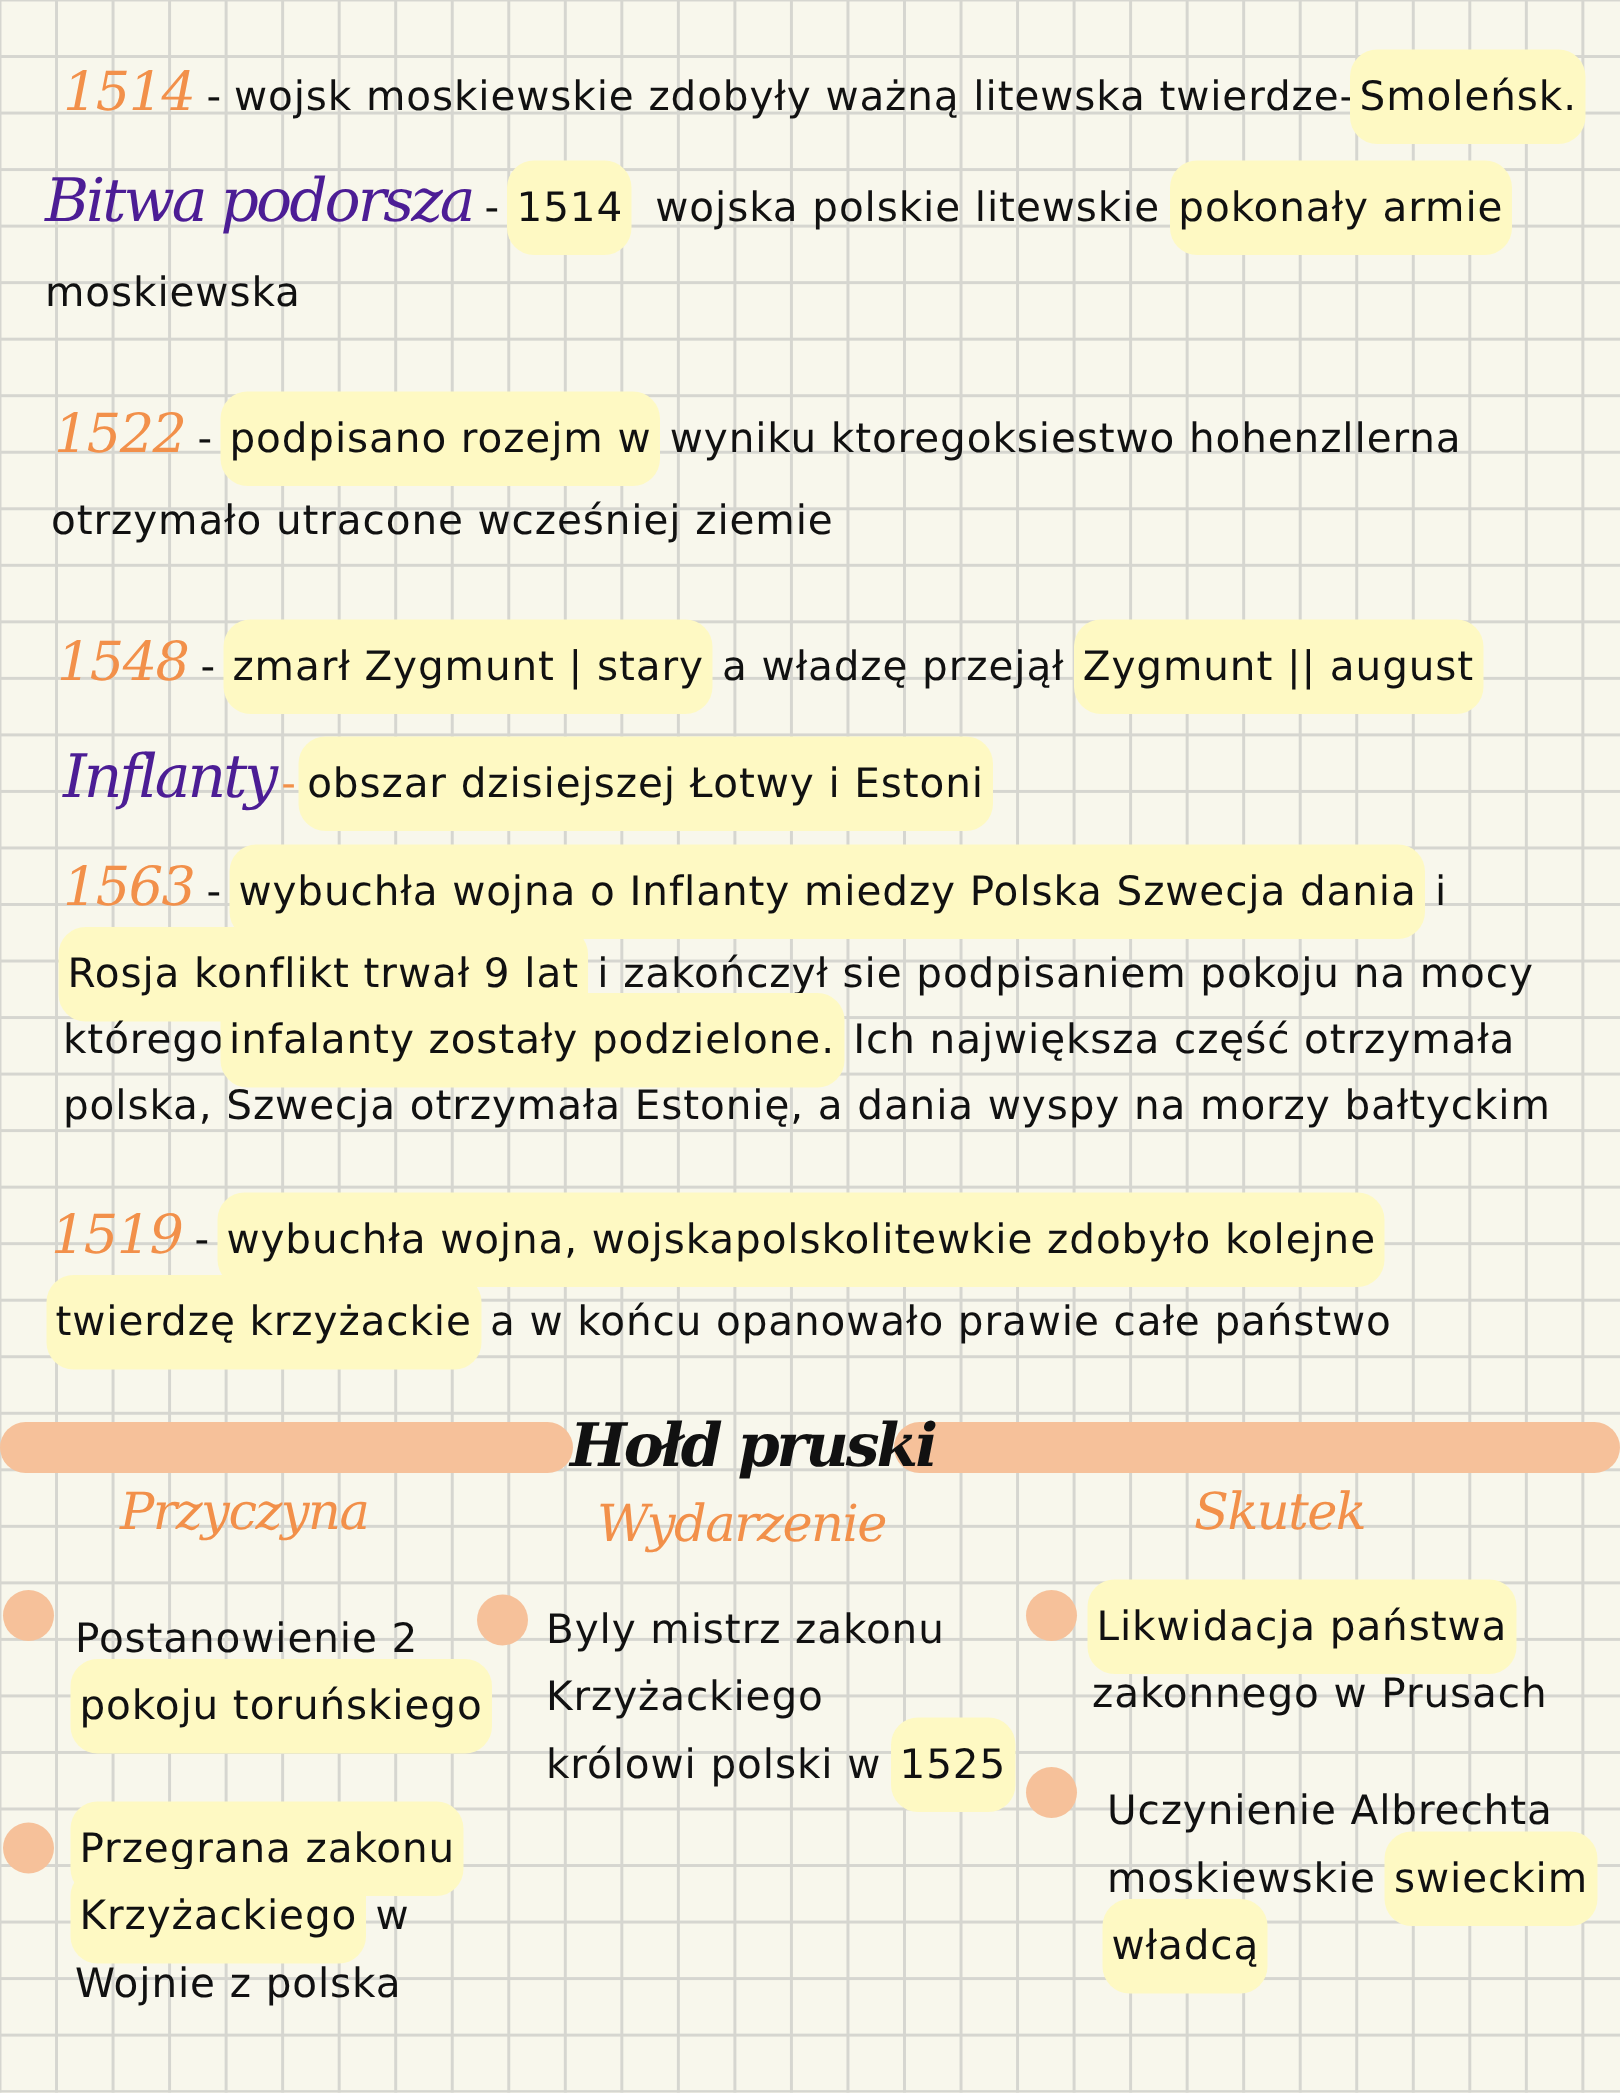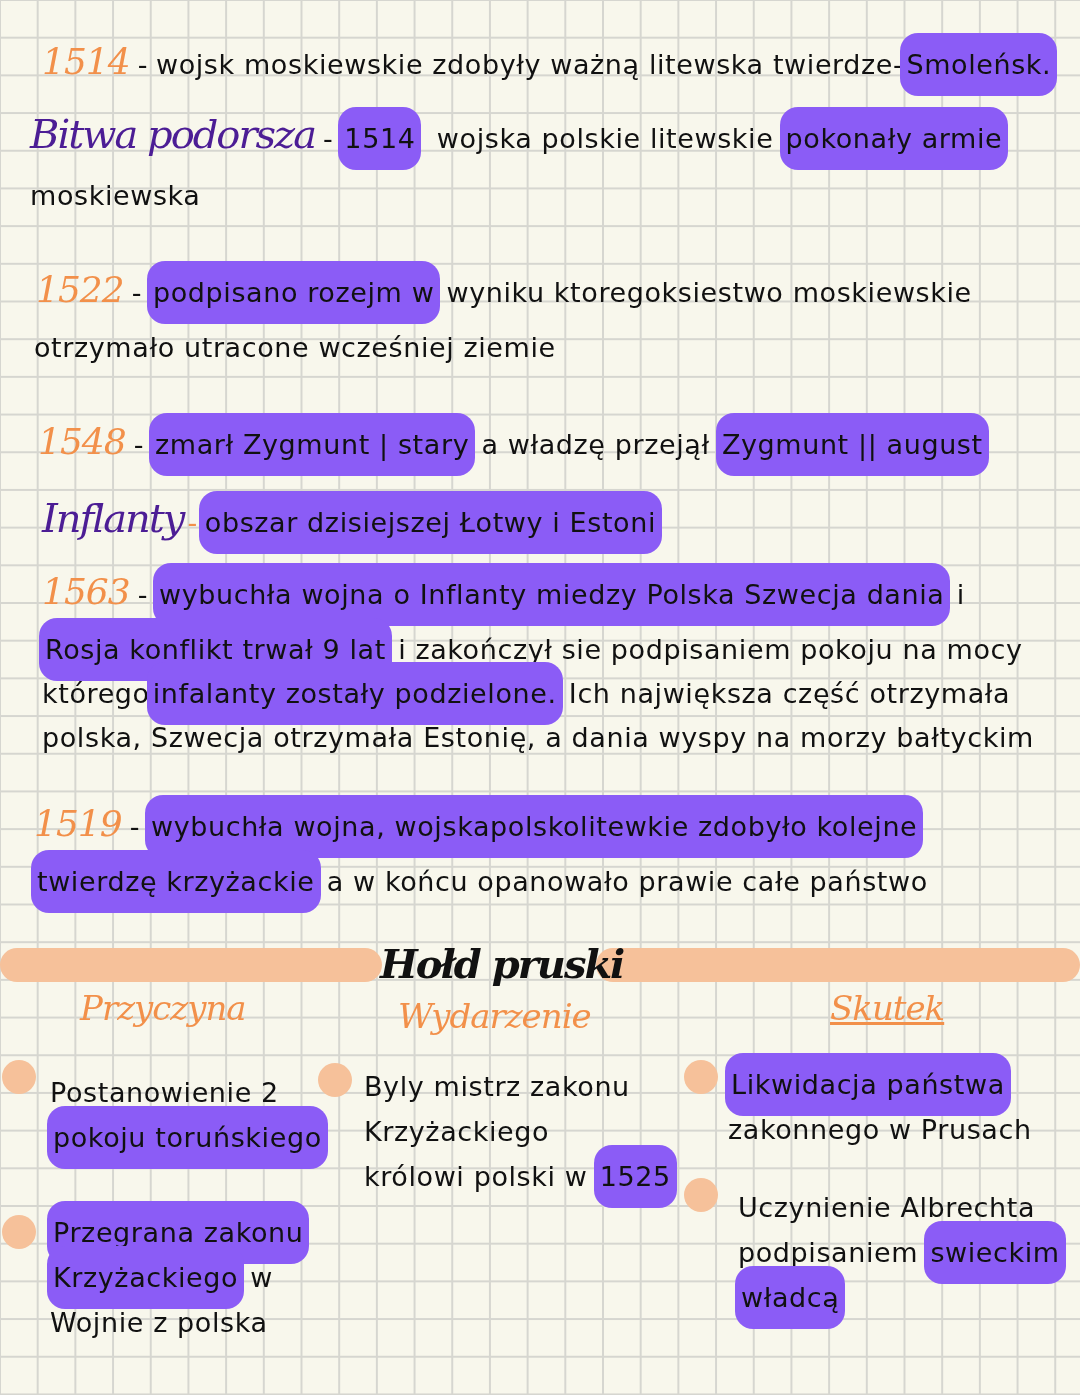--- a/index.html
+++ b/index.html
@@ -8,21 +8,21 @@
     background-color:#f8f7ec;
     background-image:
       linear-gradient(to right, #d6d6d0 2px, transparent 2px),
       linear-gradient(to bottom, #d6d6d0 2px, transparent 2px);
     background-size:37.7px 37.7px;
     background-position:-1px -1px;
     font-family:"DejaVu Sans", sans-serif;
     color:#111;
   }
   .line { position:absolute; white-space:nowrap; font-size:27px; letter-spacing:0.6px; line-height:36px; }
-  .hl { background:#8b5cf6; border-radius:18px; padding:16px 6px; margin:0 -3px; }
+  .hl { background:#fef9c3; border-radius:18px; padding:16px 6px; margin:0 -3px; }
   .year { font-family:"DejaVu Serif", serif; color:#f2904a; font-size:36px; font-style:italic; letter-spacing:-1px; }
   .script { font-family:"DejaVu Serif", serif; color:#4c1d95; font-style:italic; font-size:40px; letter-spacing:-2px; }
   .dash { margin:0 8px; }
   .banner { position:absolute; left:0; top:948px; height:34px; background:#f6c19a; border-radius:17px; }
   .title { position:absolute; top:940px; left:380px; font-family:"DejaVu Serif", serif; font-weight:bold; font-style:italic; font-size:40px; letter-spacing:-2px; color:#111; white-space:nowrap; }
   .colhead { position:absolute; top:988px; font-family:"DejaVu Serif", serif; font-style:italic; color:#f2904a; font-size:34px; letter-spacing:-1px; white-space:nowrap; }
   .dot { position:absolute; width:34px; height:34px; border-radius:50%; background:#f6c19a; }
   .col { position:absolute; font-size:27px; letter-spacing:0.6px; line-height:45px; white-space:nowrap; }
   .col div { height:45px; }
 </style>
@@ -32,21 +32,21 @@
 <div class="line" style="left:42px; top:44px;">
   <span class="year">1514</span><span class="dash">-</span><span>wojsk moskiewskie zdobyły ważną litewska twierdze-</span><span class="hl">Smoleńsk.</span>
 </div>
 
 <div class="line" style="left:30px; top:116px;">
   <span class="script">Bitwa podorsza</span><span class="dash">-</span><span class="hl">1514</span>&nbsp;&nbsp;<span>wojska polskie litewskie</span> <span class="hl">pokonały armie</span>
 </div>
 <div class="line" style="left:30px; top:178px;">moskiewska</div>
 
 <div class="line" style="left:36px; top:272px;">
-  <span class="year">1522</span><span class="dash">-</span><span class="hl">podpisano rozejm w</span> <span>wyniku ktoregoksiestwo moskiewskie</span>
+  <span class="year">1522</span><span class="dash">-</span><span class="hl">podpisano rozejm w</span> <span>wyniku ktoregoksiestwo hohenzllerna</span>
 </div>
 <div class="line" style="left:34px; top:330px;">otrzymało utracone wcześniej ziemie</div>
 
 <div class="line" style="left:38px; top:424px;">
   <span class="year">1548</span><span class="dash">-</span><span class="hl">zmarł Zygmunt | stary</span> <span>a władzę przejął</span> <span class="hl">Zygmunt || august</span>
 </div>
 
 <div class="line" style="left:42px; top:500px;">
   <span class="script">Inflanty</span><span class="dash" style="color:#f2904a; margin:0 4px;">-</span><span class="hl">obszar dzisiejszej Łotwy i Estoni</span>
 </div>
@@ -69,21 +69,21 @@
   <span class="hl">twierdzę krzyżackie</span> <span>a w końcu opanowało prawie całe państwo</span>
 </div>
 <div class="line" style="left:34px; top:908px;margin-top:37px;">zakonne</div>
 
 <div class="banner" style="width:382px;"></div>
 <div class="banner" style="left:596px; width:484px;"></div>
 <div class="title">Hołd pruski</div>
 
 <div class="colhead" style="left:80px;">Przyczyna</div>
 <div class="colhead" style="left:398px; top:996px;">Wydarzenie</div>
-<div class="colhead" style="left:830px;text-decoration:underline;">Skutek</div>
+<div class="colhead" style="left:796px;">Skutek</div>
 
 <div class="dot" style="left:2px; top:1060px;"></div>
 <div class="dot" style="left:2px; top:1215px;"></div>
 <div class="dot" style="left:318px; top:1063px;"></div>
 <div class="dot" style="left:684px; top:1060px;"></div>
 <div class="dot" style="left:684px; top:1178px;"></div>
 
 <div class="col" style="left:50px; top:1070px;">
   <div>Postanowienie 2</div>
   <div><span class="hl">pokoju toruńskiego</span></div>
@@ -99,15 +99,15 @@
   <div>Krzyżackiego</div>
   <div><span>królowi polski w</span> <span class="hl">1525</span></div>
 </div>
 
 <div class="col" style="left:728px; top:1062px;">
   <div><span class="hl">Likwidacja państwa</span></div>
   <div>zakonnego w Prusach</div>
 </div>
 <div class="col" style="left:738px; top:1185px;">
   <div>Uczynienie Albrechta</div>
-  <div><span>podpisaniem</span> <span class="hl">swieckim</span></div>
+  <div><span>moskiewskie</span> <span class="hl">swieckim</span></div>
   <div><span class="hl">władcą</span></div>
 </div>
 
 </body></html>

